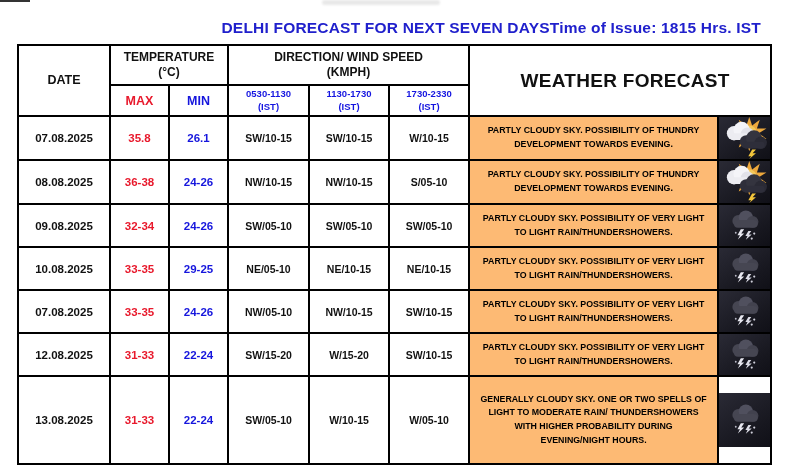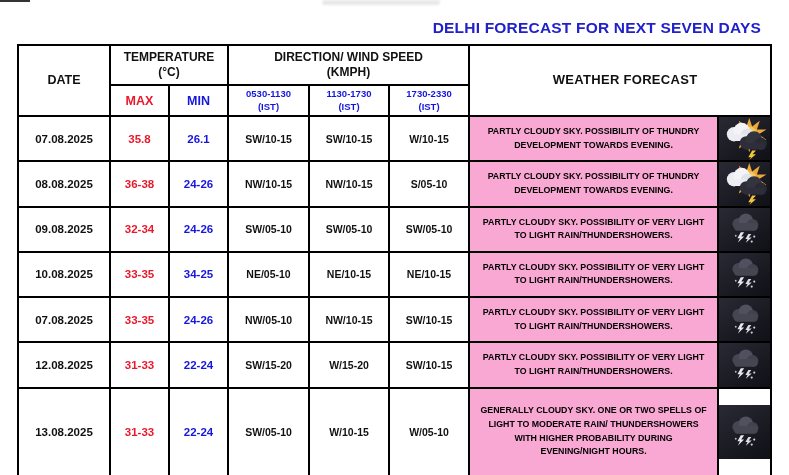--- a/index.html
+++ b/index.html
@@ -27,34 +27,34 @@
     width:753px;height:420px;
     background:#fff;
   }
   table.fcast,table.fcast td,table.fcast th{
     border:2px solid #000;
   }
   td,th{padding:0;text-align:center;vertical-align:middle;overflow:hidden;}
 
   .h-black{font-weight:bold;color:#111;font-size:12px;line-height:1.25;}
   .h-date{font-size:12.5px;}
-  .h-weather{font-size:13px;letter-spacing:.3px;padding-left:10px;}
+  .h-weather{font-size:19px;letter-spacing:.3px;padding-left:10px;}
   .h-max{color:#e8192c;font-weight:bold;font-size:12.5px;}
   .h-min{color:#1616dd;font-weight:bold;font-size:12.5px;border-radius:7px;}
   .h-slot{color:#1414e0;font-weight:bold;font-size:9.5px;line-height:1.35;}
 
   .c-date{font-weight:bold;color:#111;font-size:11.5px;}
   .c-max{font-weight:bold;color:#e8192c;font-size:11.5px;}
   .c-min{font-weight:bold;color:#1616dd;font-size:11.5px;}
   .c-wind{font-weight:bold;color:#111;font-size:10.5px;}
 
   td.c-fc{
-    background:#f9a8d4;
+    background:#fdba74;
     font-weight:bold;color:#000;font-size:8.8px;line-height:1.55;
-    padding:8px 9px;
+    padding:2px 9px;
   }
   td.c-icon{background:linear-gradient(145deg,#2a2a35 0%,#17171f 70%,#101017 100%);padding:0;}
   td.c-icon-white{background:#fff;padding:0;}
   .icon-inner-dark{
     width:100%;height:54px;margin:0 auto;
     background:linear-gradient(145deg,#2a2a35 0%,#17171f 70%,#101017 100%);
     display:flex;align-items:center;justify-content:center;
   }
   .wicon{display:block;margin:0 auto;}
 
@@ -97,20 +97,21 @@
       </g>
     </symbol>
   </defs>
 </svg>
 
 <div class="artifact-corner"></div>
 <div class="artifact-smudge"></div>
 
 <div class="titlebar">
   <div class="title-main">DELHI FORECAST FOR NEXT SEVEN DAYS</div>
+  <div class="title-issue">Time of Issue: 1815 Hrs. IST</div>
 </div>
 
 <table class="fcast">
   <colgroup>
     <col style="width:92px">
       <col style="width:59px">
       <col style="width:59px">
     <col style="width:81px">
       <col style="width:80px">
       <col style="width:80px">
@@ -188,21 +189,21 @@
       <td class="c-icon">
         <svg class="wicon" width="42" height="38">
             <use href="#sym-rain-thunder"></use>
           </svg>
       </td>
     </tr>
 
     <tr class="dr">
       <td class="c-date">10.08.2025</td>
       <td class="c-max">33-35</td>
-      <td class="c-min">34-25</td>
+      <td class="c-min">29-25</td>
       <td class="c-wind">NE/05-10</td>
       <td class="c-wind">NE/10-15</td>
       <td class="c-wind">NE/10-15</td>
       <td class="c-fc">PARTLY CLOUDY SKY. POSSIBILITY OF VERY LIGHT TO LIGHT RAIN/THUNDERSHOWERS.</td>
       <td class="c-icon">
         <svg class="wicon" width="42" height="38">
             <use href="#sym-rain-thunder"></use>
           </svg>
       </td>
     </tr>

